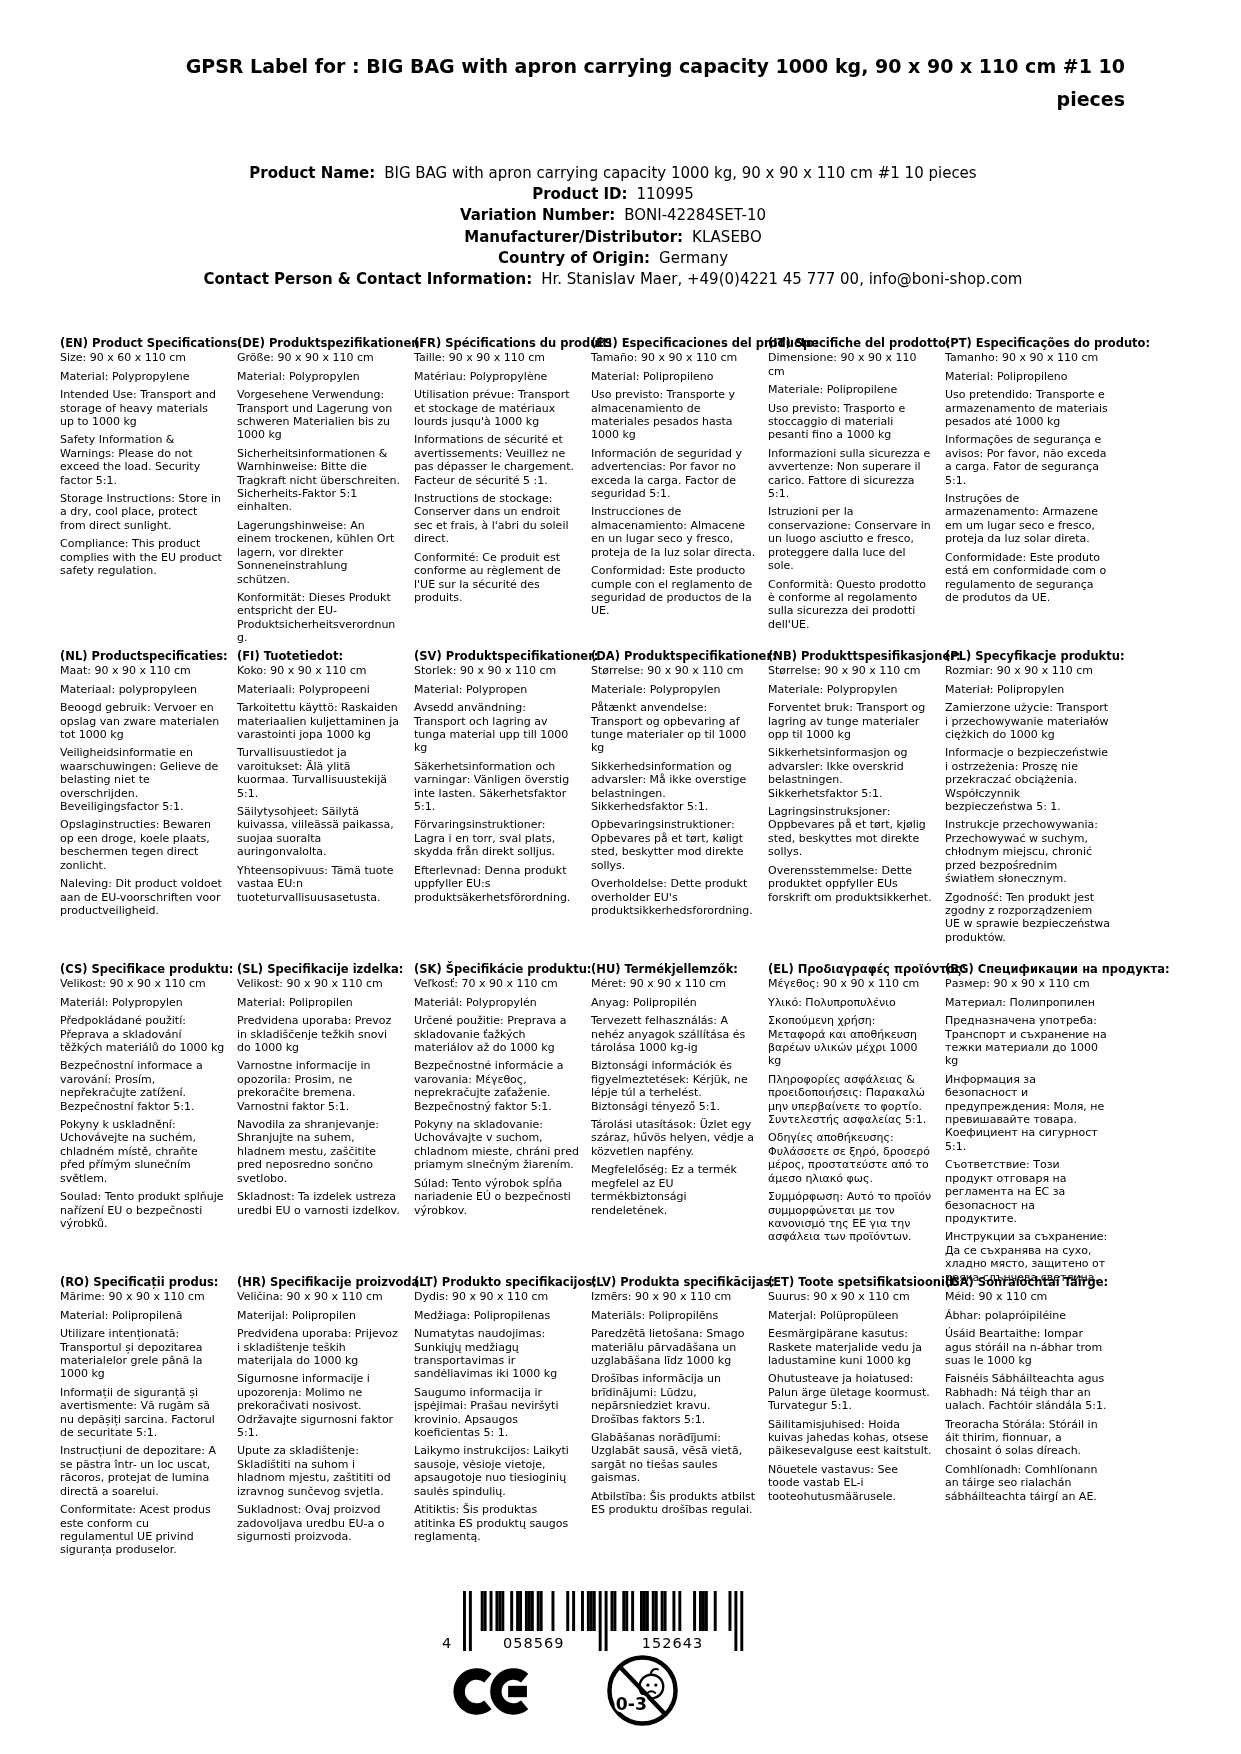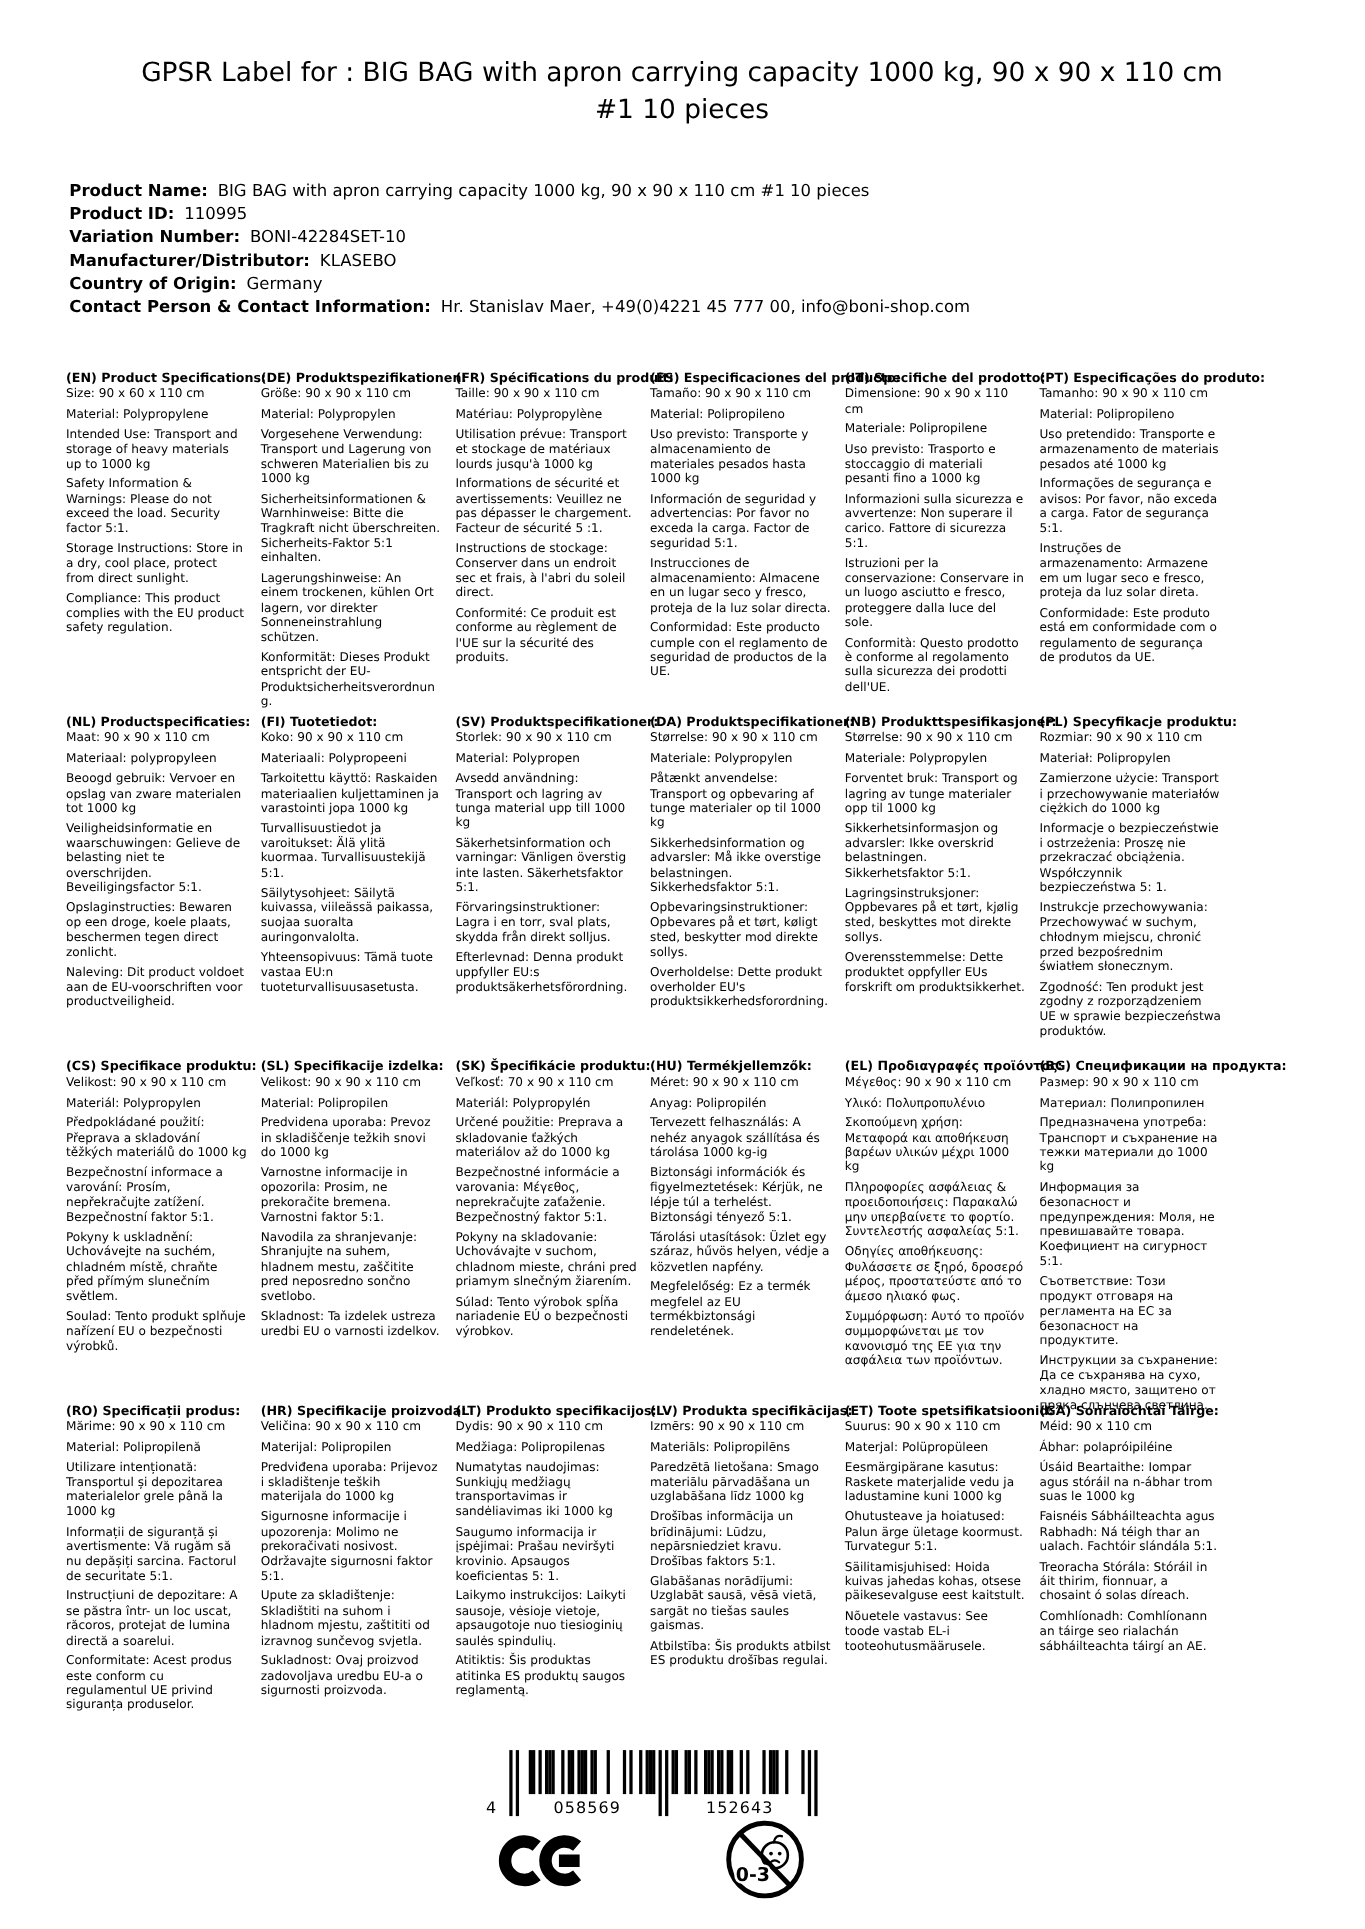--- a/index.html
+++ b/index.html
@@ -7,28 +7,28 @@
     position:relative;
     width:1241px; height:1754px;
     margin:0 auto;
     background:#ffffff;
     color:#000;
     font-family:"DejaVu Sans", "Liberation Sans", sans-serif;
     overflow:hidden;
   }
   .title {
     position:absolute; top:50px; left:115px; width:1010px;
-    margin:0; text-align:center;
-    font-size:24px; line-height:33px; font-weight:normal;
+    margin:0; text-align:right;
+    font-size:19px; line-height:33px; font-weight:bold;
   }
   .product-info {
     position:absolute; top:163px; left:63px; width:1100px;
     font-size:15px; line-height:21.2px;
   }
-  .pi-row { white-space:nowrap; }
+  .pi-row { white-space:nowrap;text-align:center; }
   .pi-label { font-weight:bold; }
   .pi-value { margin-left:9px; }
   .spec-grid {
     position:absolute; left:60px; top:337px;
     display:grid;
     grid-template-columns:repeat(6, 165px);
     column-gap:12px;
     grid-auto-rows:313px;
     align-items:start;
   }
@@ -36,21 +36,21 @@
   .spec-header {
     font-weight:bold; font-size:11.5px;
     white-space:nowrap;           
     margin:0 0 1px 0;
   }
   .spec-para { margin:0 0 5px 0; overflow-wrap:break-word; }
   .barcode-wrap { position:absolute; left:437px; top:1589px; }
   .barcode-wrap svg { display:block; }
   .bc-text { font-family:"DejaVu Sans", sans-serif; font-size:14.5px; fill:#000; }
   .ce-wrap  { position:absolute; left:453px; top:1662px; width:84px; height:59px; }
-  .age-wrap { position:absolute; left:658px; top:1653px; width:75px; height:75px;text-decoration:underline; }
+  .age-wrap { position:absolute; left:605px; top:1653px; width:75px; height:75px;text-decoration:underline; }
   .ce-wrap svg, .age-wrap svg { width:100%; height:100%; display:block; }
 </style>
 </head>
 <body>
 
 <div class="page">
 
   <h1 class="title">GPSR Label for : BIG BAG with apron carrying capacity 1000 kg, 90 x 90 x 110 cm #1 10 pieces</h1>
 
   <div class="product-info" id="product-info">

